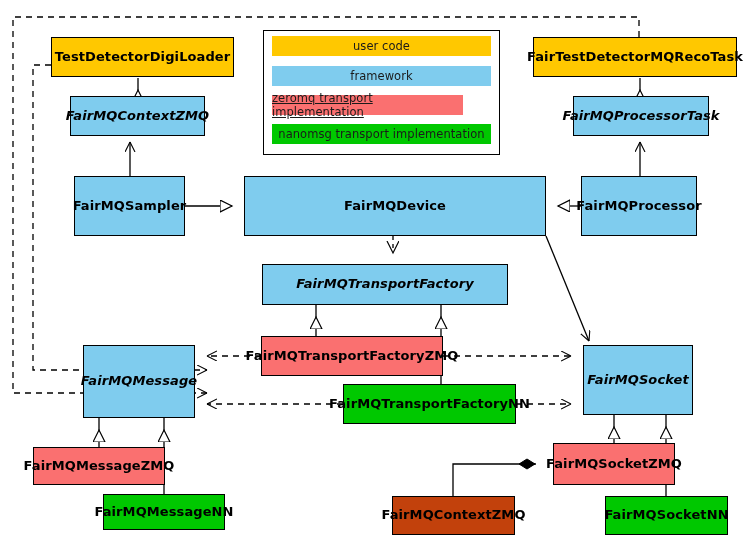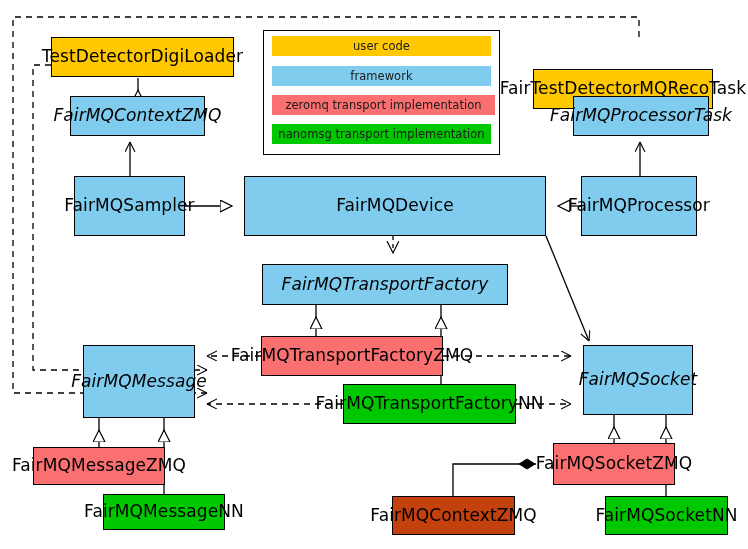--- a/index.html
+++ b/index.html
@@ -24,22 +24,22 @@
     pointer-events: none;
   }
   .node {
     position: absolute;
     box-sizing: border-box;
     border: 1px solid #000000;
     display: flex;
     align-items: center;
     justify-content: center;
     text-align: center;
-    font-size: 17px;
-    font-weight: normal;
+    font-size: 13px;
+    font-weight: bold;
     color: #000000;
     line-height: 1.15;
     letter-spacing: 0.1px;
   }
   .node.abstract { font-style: italic; }
   .legend-box {
     position: absolute;
     box-sizing: border-box;
     border: 1.5px solid #000000;
     background: #ffffff;
@@ -127,32 +127,32 @@
 
       <path d="M639,37 L639,17 L13,17 L13,393 L207,393" stroke-dasharray="6,5" marker-end="url(#thinArrow)"></path>
 
       <path d="M51,65 L33,65 L33,370 L207,370" stroke-dasharray="6,5" marker-end="url(#thinArrow)"></path>
     </g>
   </svg>
 
   <div class="legend-box" style="left:263px; top:30px; width:237px; height:125px;"></div>
   <div class="legend-row" style="left:272px; top:36px; width:219px; height:20px; background:#FFC800;">user code</div>
   <div class="legend-row" style="left:272px; top:66px; width:219px; height:20px; background:#7FCCEE;">framework</div>
-  <div class="legend-row" style="left:272px; top:95px; width:223px; height:20px; background:#FA7070;">zeromq transport implementation</div>
+  <div class="legend-row" style="left:272px; top:95px; width:191px; height:20px; background:#FA7070;text-decoration:underline;">zeromq transport implementation</div>
   <div class="legend-row" style="left:272px; top:124px; width:219px; height:20px; background:#00C800;">nanomsg transport implementation</div>
 
   <div class="node" style="left:51px; top:37px; width:183px; height:40px; background:#FFC800;">TestDetectorDigiLoader</div>
 
   <div class="node abstract" style="left:70px; top:96px; width:135px; height:40px; background:#7FCCEE;">FairMQContextZMQ</div>
 
   <div class="node" style="left:74px; top:176px; width:111px; height:60px; background:#7FCCEE;">FairMQSampler</div>
 
   <div class="node" style="left:244px; top:176px; width:302px; height:60px; background:#7FCCEE;">FairMQDevice</div>
 
-  <div class="node" style="left:533px; top:37px; width:180px; height:40px; background:#FFC800;margin-top:32px;">FairTestDetectorMQRecoTask</div>
+  <div class="node" style="left:533px; top:37px; width:204px; height:40px; background:#FFC800;">FairTestDetectorMQRecoTask</div>
 
   <div class="node abstract" style="left:573px; top:96px; width:136px; height:40px; background:#7FCCEE;">FairMQProcessorTask</div>
 
   <div class="node" style="left:581px; top:176px; width:116px; height:60px; background:#7FCCEE;">FairMQProcessor</div>
 
   <div class="node abstract" style="left:262px; top:264px; width:246px; height:41px; background:#7FCCEE;">FairMQTransportFactory</div>
 
   <div class="node" style="left:261px; top:336px; width:182px; height:40px; background:#FA7070;">FairMQTransportFactoryZMQ</div>
 
   <div class="node" style="left:343px; top:384px; width:173px; height:40px; background:#00C800;">FairMQTransportFactoryNN</div>

